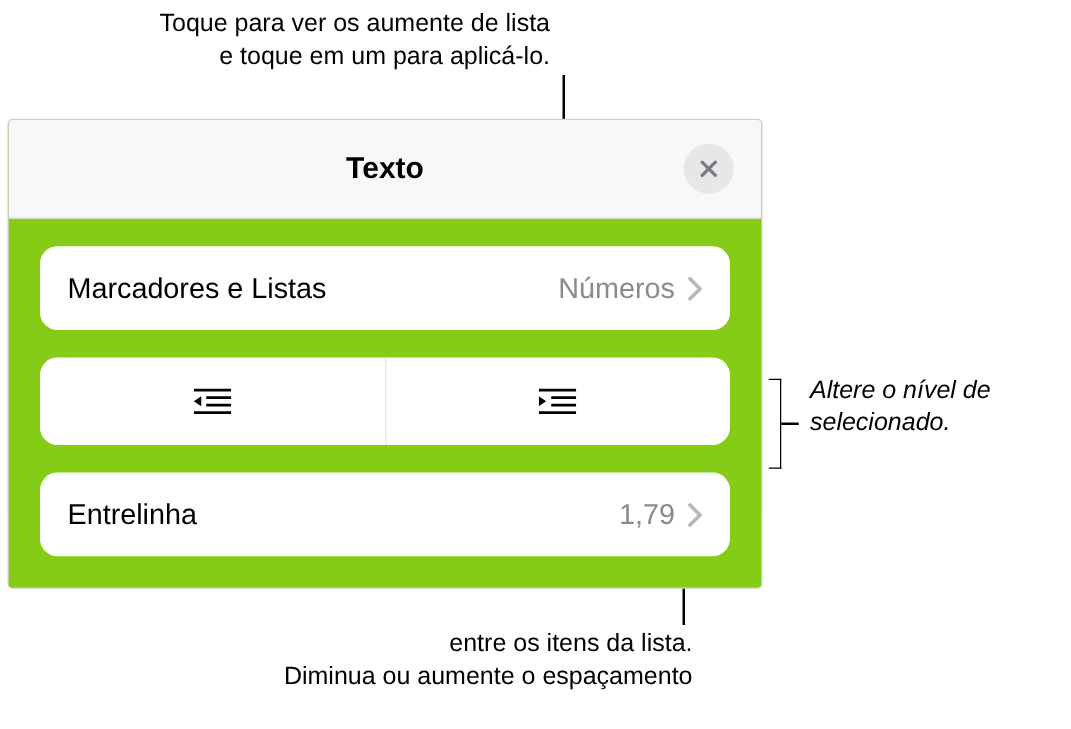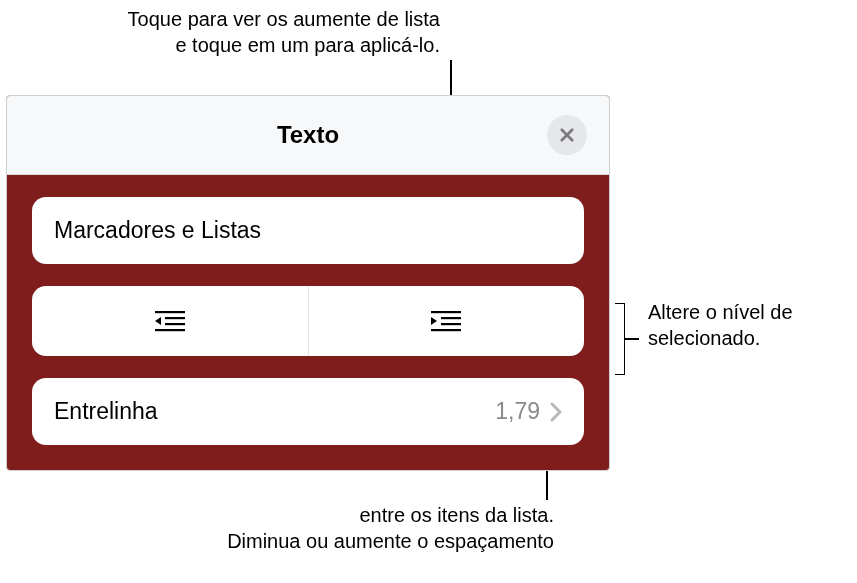--- a/index.html
+++ b/index.html
@@ -25,21 +25,21 @@
     .callout-line {
       position: absolute;
       background: #000;
     }
     .panel {
       position: absolute;
       left: 6px;
       top: 95px;
       width: 604px;
       height: 376px;
-      background: #7f1d1d;
+      background: #84cc16;
       border: 1px solid #d0d0d0;
       border-radius: 4px;
       overflow: hidden;
     }
     .panel-header {
       height: 79px;
       display: flex;
       align-items: center;
       justify-content: center;
       position: relative;
@@ -133,21 +133,21 @@
   </style>
 </head>
 <body>
 
 <div class="callout" style="left:10px; top:6px; width:430px;">
   <div>Toque para ver os aumente de lista</div>
   <div>e toque em um para aplicá-lo.</div>
 </div>
 <div class="leader" style="left:450px; top:60px; height:135px;"></div>
 
-<div class="callout" style="left:648px; top:299px; width:200px; text-align:left;">
+<div class="callout" style="left:648px; top:299px; width:200px; text-align:left;font-style:italic;">
   <div>Altere o nível de</div>
   <div>selecionado.</div>
 </div>
 <div class="bracket" style="left:615px; top:303px; width:10px; height:72px;"></div>
 <div class="callout-line" style="left:625px; top:338px; width:14px; height:1.5px;"></div>
 
 <div class="callout" style="left:74px; top:502px; width:480px;">
   <div>entre os itens da lista.</div>
   <div>Diminua ou aumente o espaçamento</div>
 </div>
@@ -161,20 +161,26 @@
         <line x1="5" y1="5" x2="19" y2="19"></line>
         <line x1="19" y1="5" x2="5" y2="19"></line>
       </svg>
     </div>
   </div>
 
   <div class="panel-body">
 
     <div class="row">
       <div class="row-label">Marcadores e Listas</div>
+      <div class="row-value">
+        <span>Números</span>
+        <svg class="chevron" viewBox="0 0 12 20" fill="none" stroke="#b8b8bc" stroke-width="3" stroke-linecap="round" stroke-linejoin="round">
+          <polyline points="2,2 10,10 2,18"></polyline>
+        </svg>
+      </div>
     </div>
 
     <div class="indent-row">
       <div class="indent-btn">
         <svg viewBox="0 0 30 24" fill="#000">
           <rect x="0" y="2" width="30" height="2.2"></rect>
           <rect x="10" y="8" width="20" height="2.2"></rect>
           <rect x="10" y="14" width="20" height="2.2"></rect>
           <rect x="0" y="20" width="30" height="2.2"></rect>
           <polygon points="6,8 0,12 6,16"></polygon>

